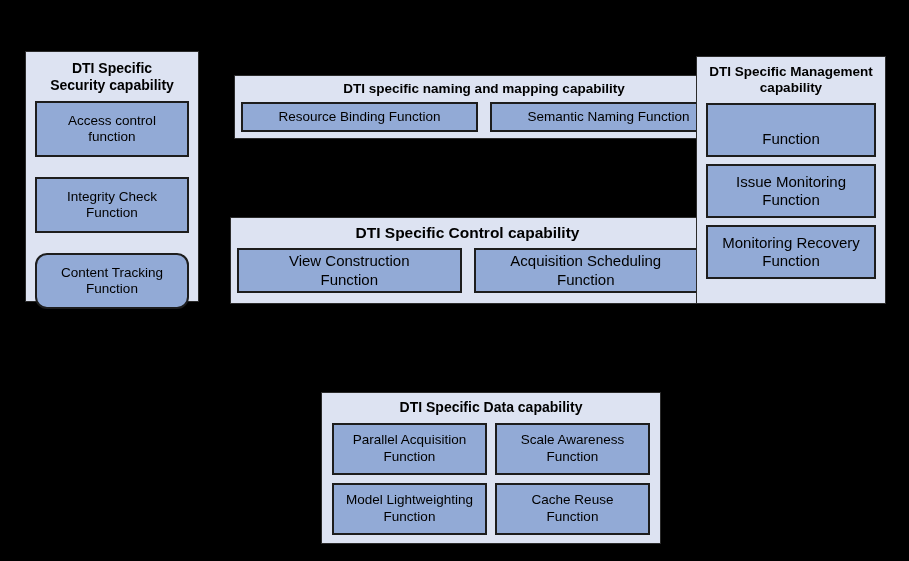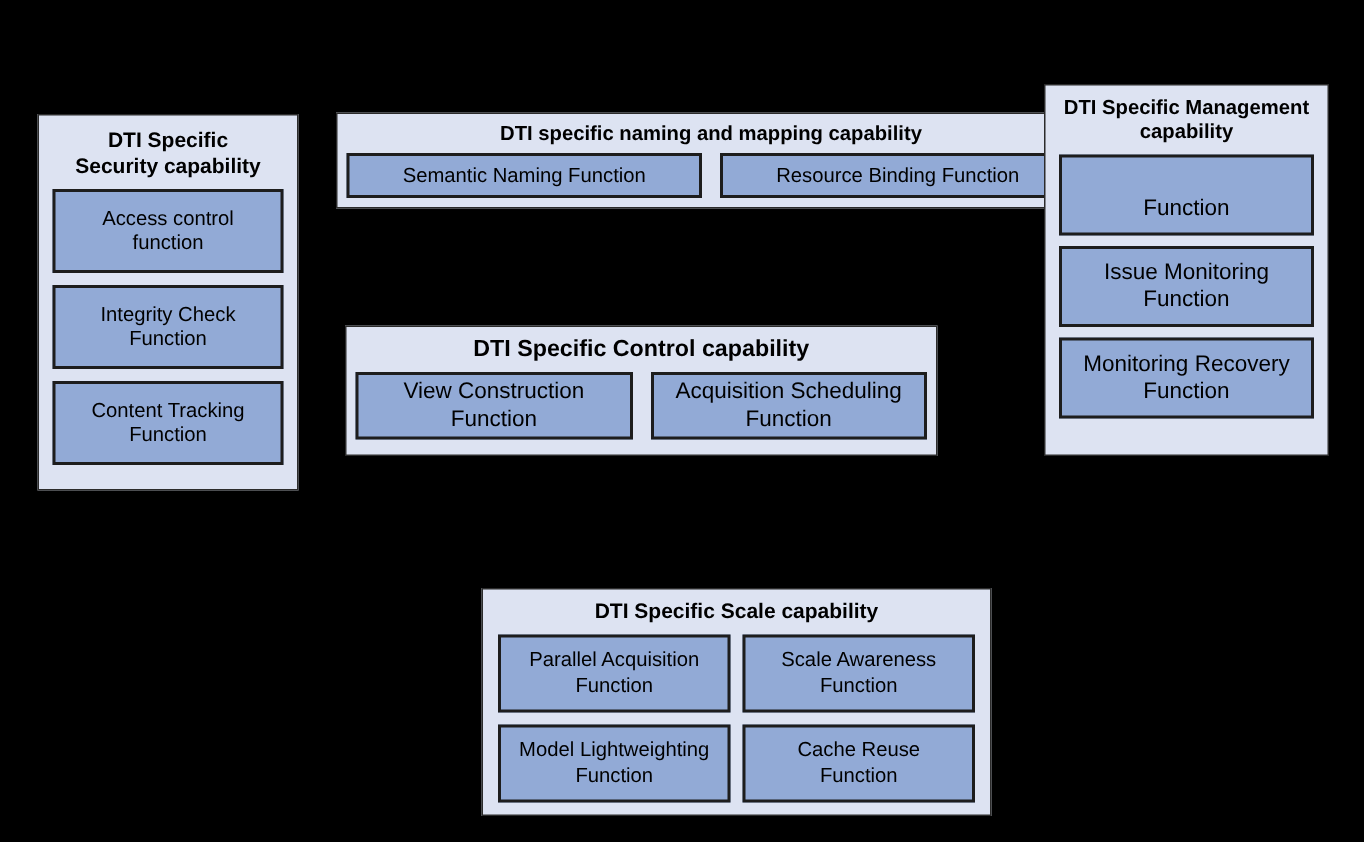--- a/index.html
+++ b/index.html
@@ -48,51 +48,51 @@
     color: #000000;
     display: flex;
     align-items: center;
     justify-content: center;
     text-align: center;
     line-height: 1.22;
   }
 
   
   #cap-security {
-    left: 25px;  top: 76px;
+    left: 25px;  top: 51px;
     width: 174px; height: 251px;
     padding: 8px 9px 9px 9px;
   }
   #cap-security .cap-title { font-size: 14px; margin-bottom: 8px; }
   #cap-security .fn-box {
     width: 100%;
     height: 56px;
     font-size: 13.5px;
-    margin-bottom: 8px;
-  }
-  #cap-security .fn-box:last-child { margin-bottom: 0; }
+    margin-bottom: 20px;
+  }
+  #cap-security .fn-box:last-child { margin-bottom: 0; border-radius: 12px; }
 
   
   #cap-naming {
-    left: 224px; top: 75px;
+    left: 234px; top: 75px;
     width: 500px; height: 64px;
     padding: 5px 6px 6px 6px;
   }
   #cap-naming .cap-title { font-size: 13.5px; margin-bottom: 5px; }
   #cap-naming .fn-box {
     height: 30px;
     font-size: 13.5px;
     flex: 1 1 0;
   }
   #cap-naming .fn-box + .fn-box { margin-left: 12px; }
 
   
   #cap-control {
     left: 230px; top: 217px;
-    width: 395px; height: 87px;
+    width: 475px; height: 87px;
     padding: 6px 6px 7px 6px;
   }
   #cap-control .cap-title { font-size: 15.5px; margin-bottom: 6px; }
   #cap-control .fn-box {
     height: 45px;
     font-size: 15px;
     flex: 1 1 0;
   }
   #cap-control .fn-box + .fn-box { margin-left: 12px; }
 
@@ -152,24 +152,24 @@
         <span>Function</span>
       </span>
     </div>
   </div>
 </div>
 
 <div class="capability" id="cap-naming">
   <div class="cap-title">DTI specific naming and mapping capability</div>
   <div class="fn-grid row">
     <div class="fn-box">
+      <span>Resource Binding Function</span>
+    </div>
+    <div class="fn-box">
       <span>Semantic Naming Function</span>
-    </div>
-    <div class="fn-box">
-      <span>Resource Binding Function</span>
     </div>
   </div>
 </div>
 
 <div class="capability" id="cap-control">
   <div class="cap-title">DTI Specific Control capability</div>
   <div class="fn-grid row">
     <div class="fn-box">
       <span>
         <span>View Construction</span><br>
@@ -206,21 +206,21 @@
     <div class="fn-box">
       <span>
         <span>Monitoring Recovery</span><br>
         <span>Function</span>
       </span>
     </div>
   </div>
 </div>
 
 <div class="capability" id="cap-data">
-  <div class="cap-title">DTI Specific Scale capability</div>
+  <div class="cap-title">DTI Specific Data capability</div>
   <div class="fn-grid row">
     <div class="fn-box">
       <span>
         <span>Parallel Acquisition</span><br>
         <span>Function</span>
       </span>
     </div>
     <div class="fn-box">
       <span>
         <span>Scale Awareness</span><br>

